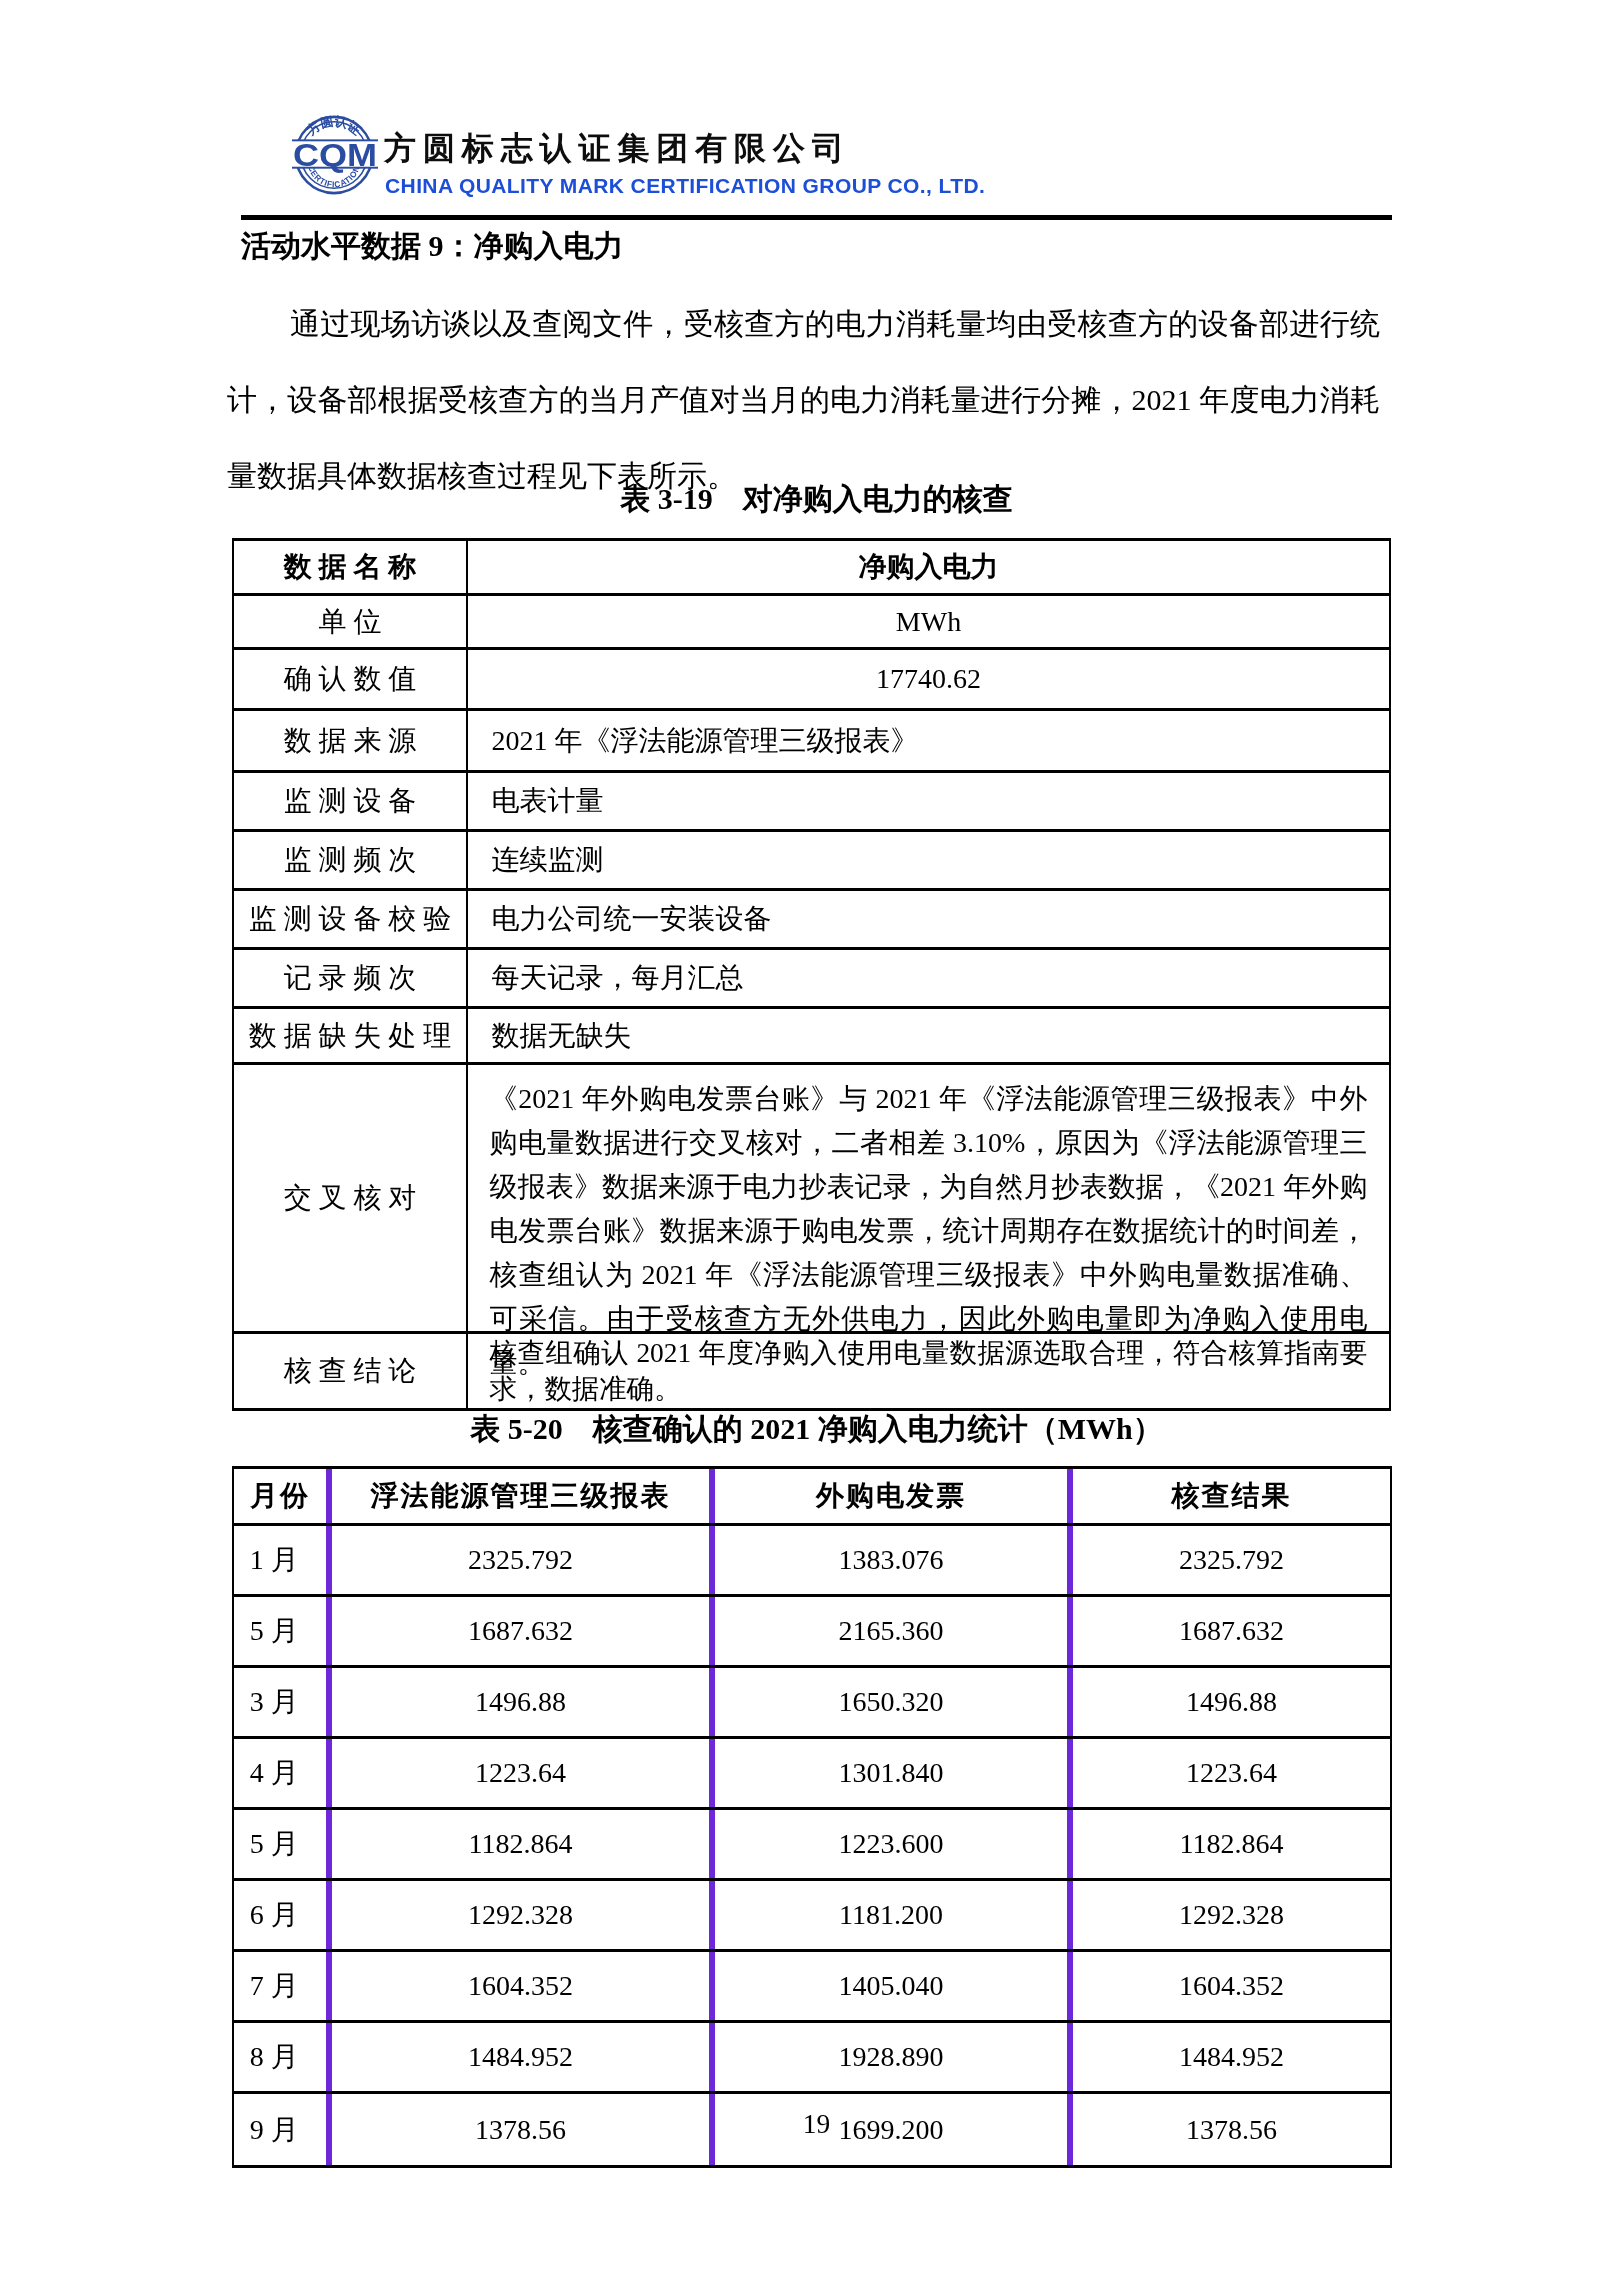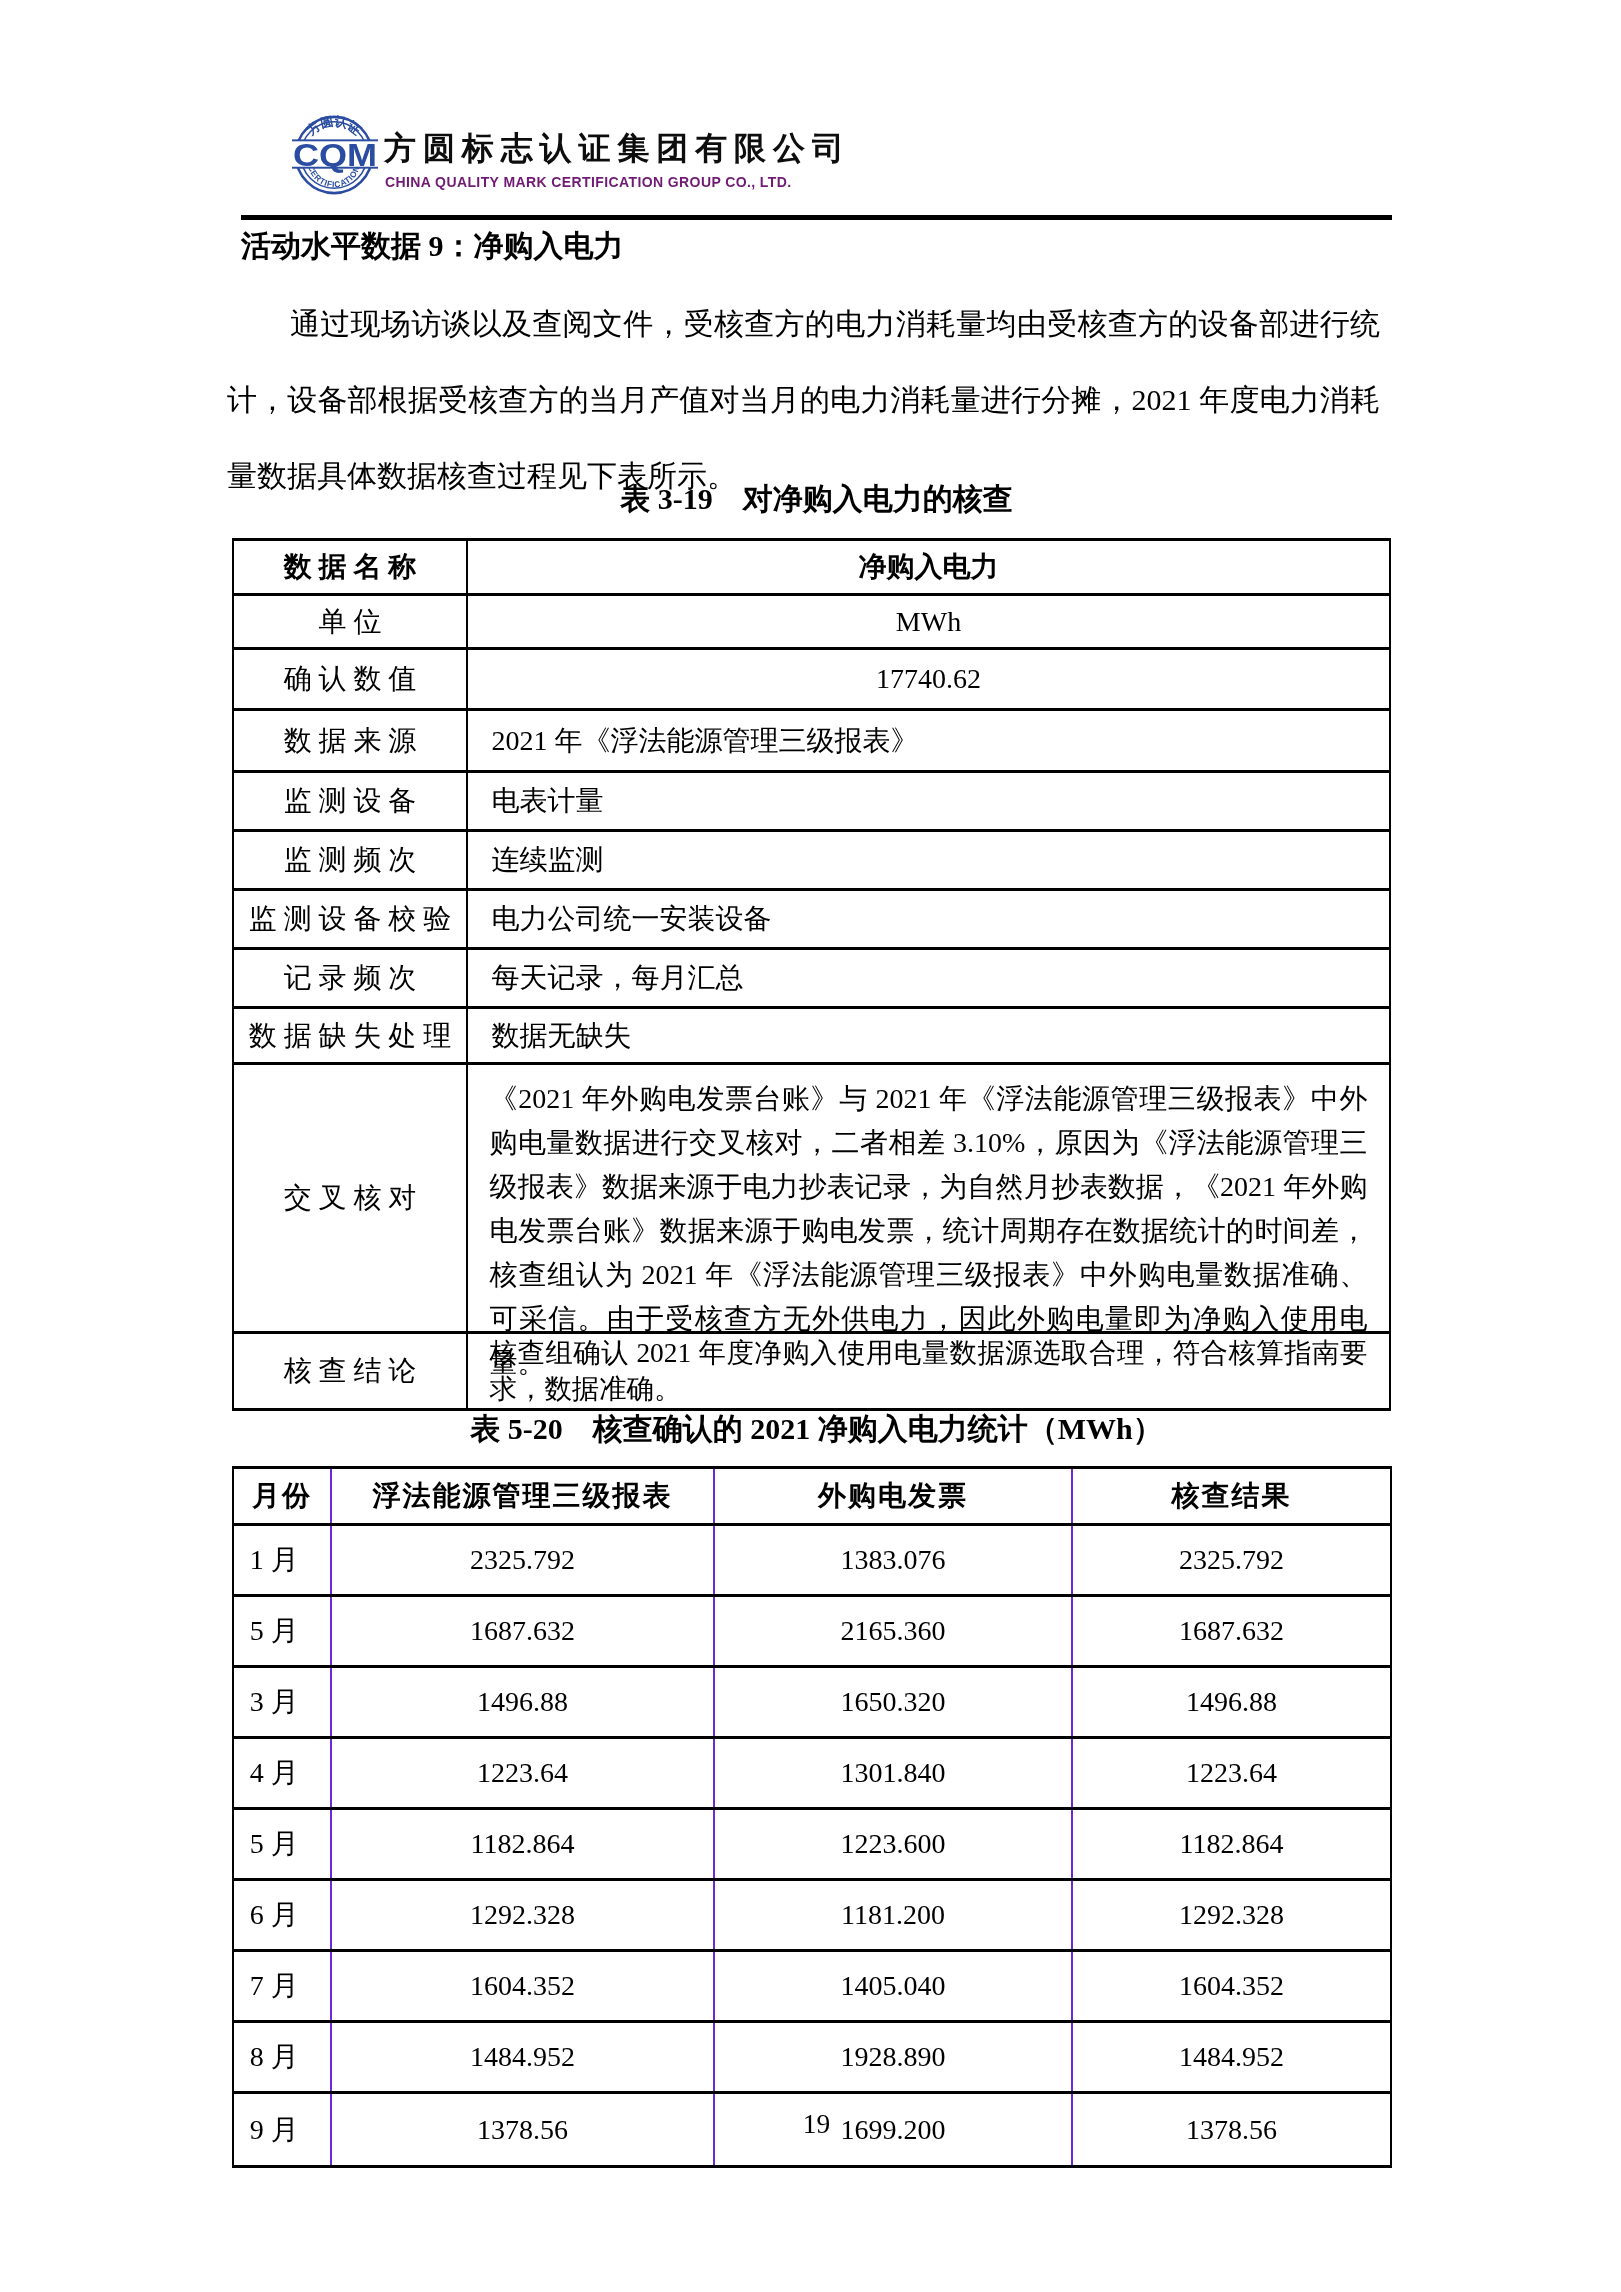--- a/index.html
+++ b/index.html
@@ -15,22 +15,22 @@
   
   #logo-emblem{position:absolute;left:292px;top:110px;width:86px;height:90px;}
   #company-cn{
     position:absolute;left:384px;top:127px;
     font-size:32px;font-weight:bold;letter-spacing:6.9px;
     color:#0d0d0d;white-space:nowrap;
   }
   #company-en{
     position:absolute;left:385px;top:174px;
     font-family:"Liberation Sans","DejaVu Sans",sans-serif;
-    font-size:14px;font-weight:bold;letter-spacing:0.4px;
-    color:#701a75;white-space:nowrap;
+    font-size:21px;font-weight:bold;letter-spacing:0.4px;
+    color:#1d4ed8;white-space:nowrap;
   }
   #header-rule{position:absolute;left:241px;top:215px;width:1151px;height:4.9px;background:#000;}
   
   #section-heading{
     position:absolute;left:241px;top:226px;
     font-size:30px;font-weight:bold;white-space:nowrap;
   }
   #body-paragraph{
     position:absolute;left:227px;top:286px;width:1153px;
     font-size:30px;line-height:76px;text-align:justify;text-indent:63px;
@@ -73,21 +73,21 @@
     position:absolute;left:232px;top:1466px;width:1160px;
     border-top:3.9px solid #000;border-bottom:3.9px solid #000;
     border-left:2px solid #000;border-right:2px solid #000;
     box-sizing:border-box;
   }
   .t2-row{display:flex;border-bottom:3.9px solid #000;box-sizing:border-box;height:71px;}
   .t2-row:last-child{border-bottom:none;}
   .t2-row.t2-header{height:57px;}
   .t2-cell{
     display:flex;align-items:center;justify-content:center;
-    font-size:28px;box-sizing:border-box;border-right:2px solid #6d28d9;
+    font-size:28px;box-sizing:border-box;border-right:6px solid #6d28d9;
   }
   .t2-cell:last-child{border-right:none;}
   .t2-c0{width:98px;justify-content:flex-start;padding-left:15.7px;}
   .t2-c1{width:383px;}
   .t2-c2{width:358px;}
   .t2-c3{flex:1;}
   .t2-header .t2-cell{font-weight:bold;letter-spacing:2px;}
   .t2-header .t2-c0{justify-content:center;padding-left:0;}
   
   #page-number{

